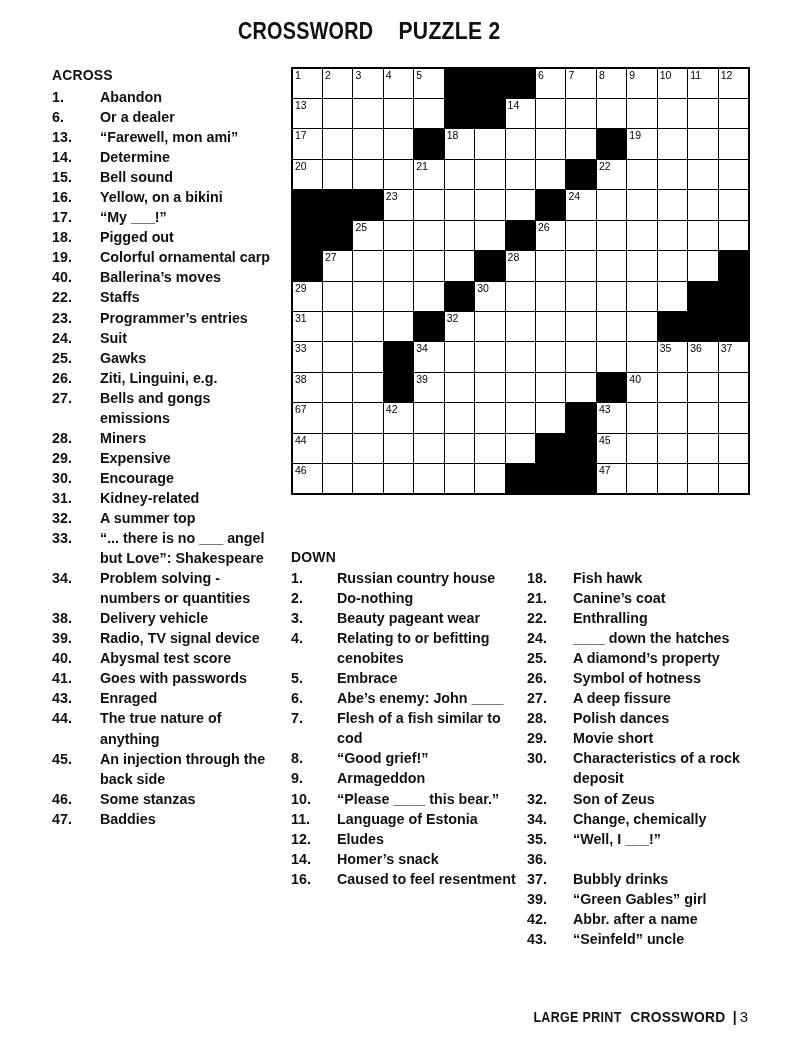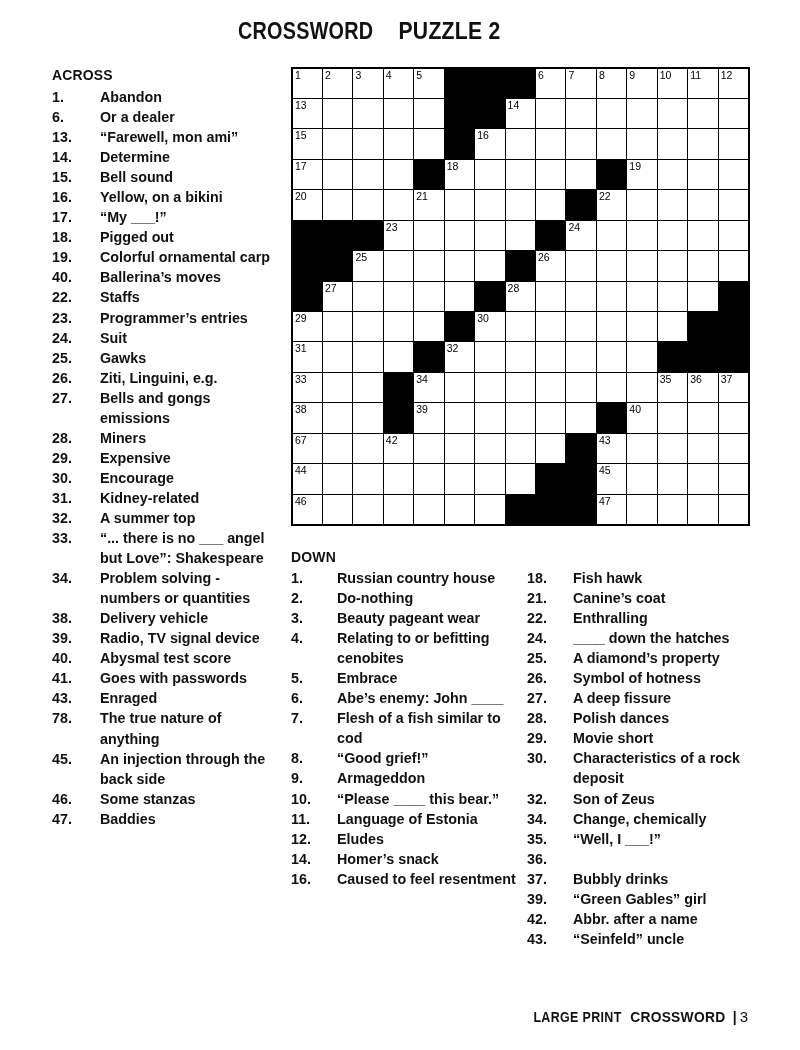--- a/index.html
+++ b/index.html
@@ -258,21 +258,21 @@
       </li>
       <li class="clue">
         <span class="clue-num">41.</span>
         <span class="clue-text">Goes with passwords</span>
       </li>
       <li class="clue">
         <span class="clue-num">43.</span>
         <span class="clue-text">Enraged</span>
       </li>
       <li class="clue">
-        <span class="clue-num">78.</span>
+        <span class="clue-num">44.</span>
         <span class="clue-text">The true nature of anything</span>
       </li>
       <li class="clue">
         <span class="clue-num">45.</span>
         <span class="clue-text">An injection through the back side</span>
       </li>
       <li class="clue">
         <span class="clue-num">46.</span>
         <span class="clue-text">Some stanzas</span>
       </li>
@@ -333,41 +333,20 @@
           </td>
           <td></td>
           <td></td>
           <td></td>
           <td></td>
           <td class="blk"></td>
           <td class="blk"></td>
           <td>
             <span class="n">14</span>
           </td>
-          <td></td>
-          <td></td>
-          <td></td>
-          <td></td>
-          <td></td>
-          <td></td>
-          <td></td>
-        </tr>
-        <tr>
-          <td>
-            <span class="n">15</span>
-          </td>
-          <td></td>
-          <td></td>
-          <td></td>
-          <td></td>
-          <td class="blk"></td>
-          <td>
-            <span class="n">16</span>
-          </td>
-          <td></td>
           <td></td>
           <td></td>
           <td></td>
           <td></td>
           <td></td>
           <td></td>
           <td></td>
         </tr>
         <tr>
           <td>

